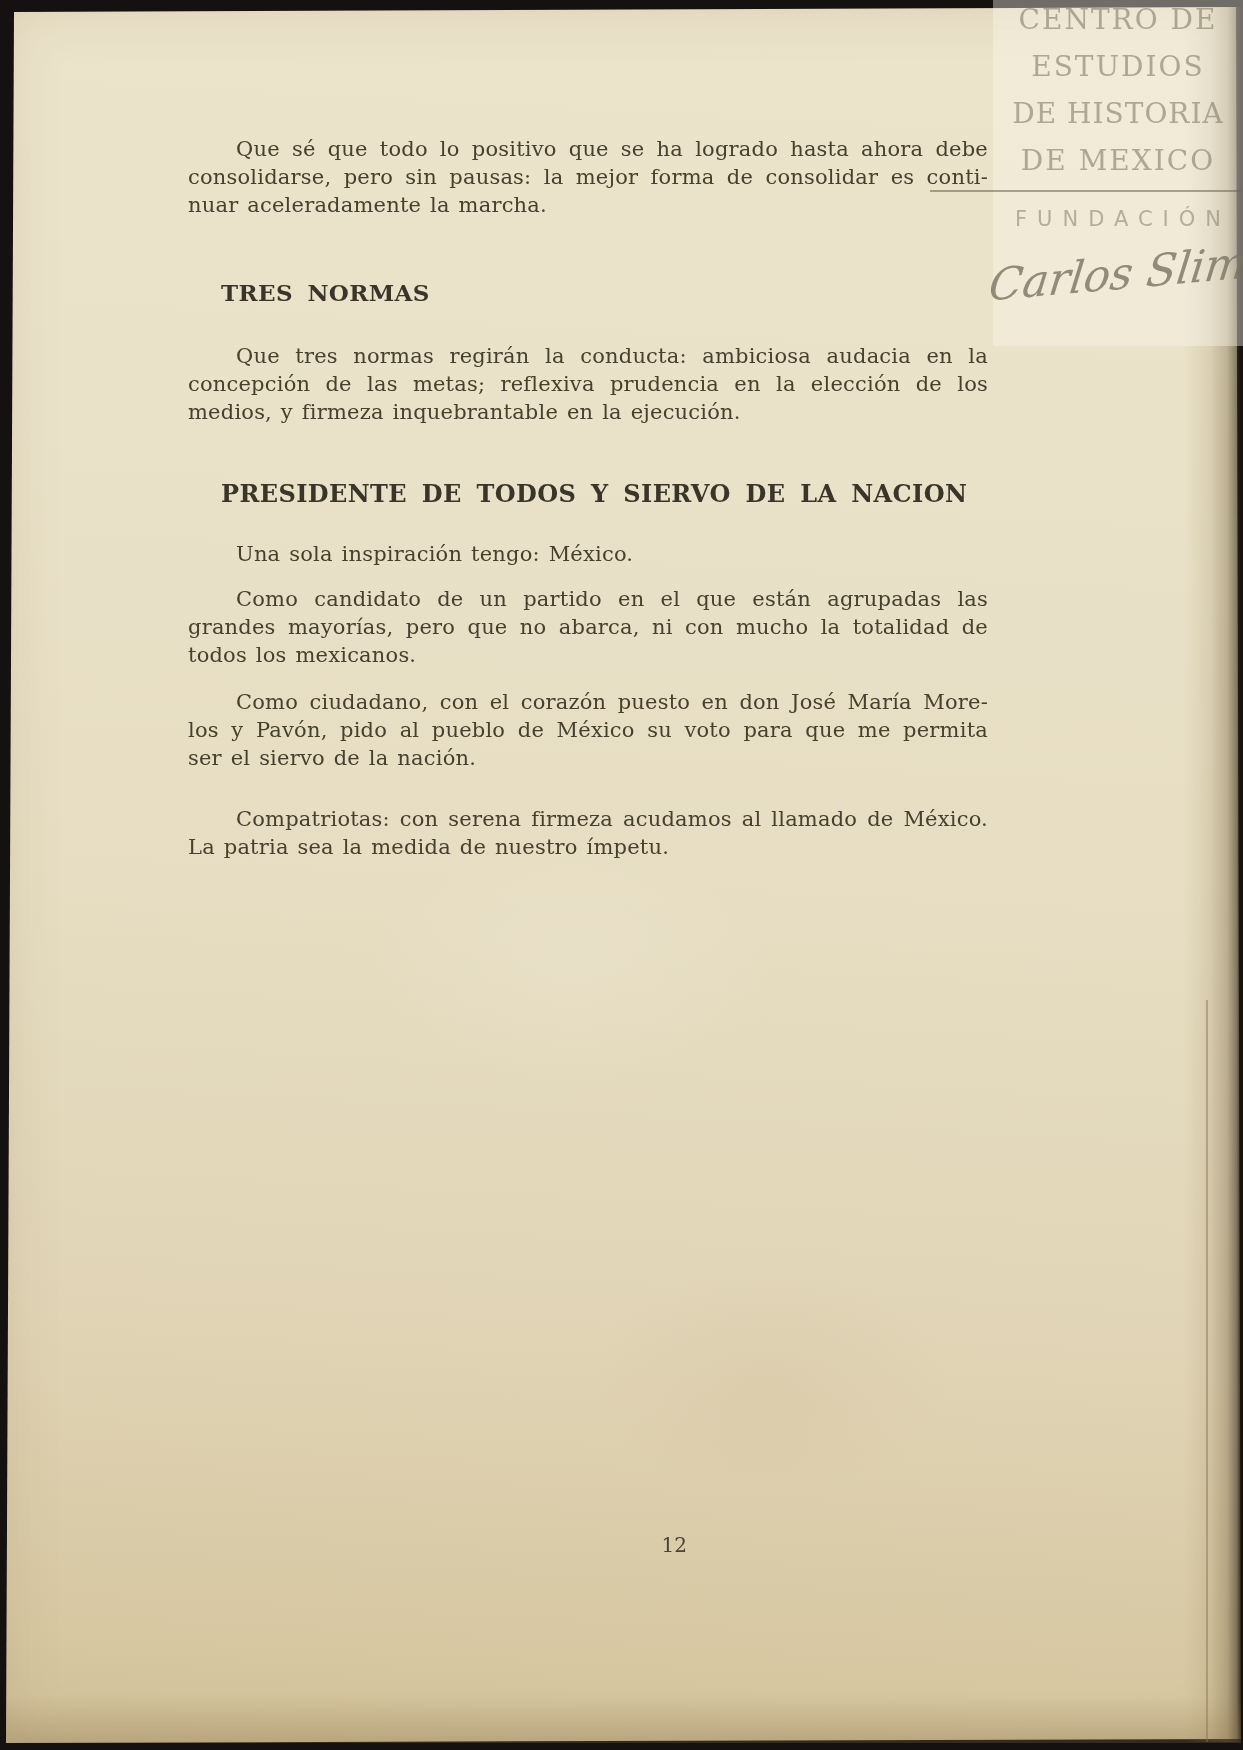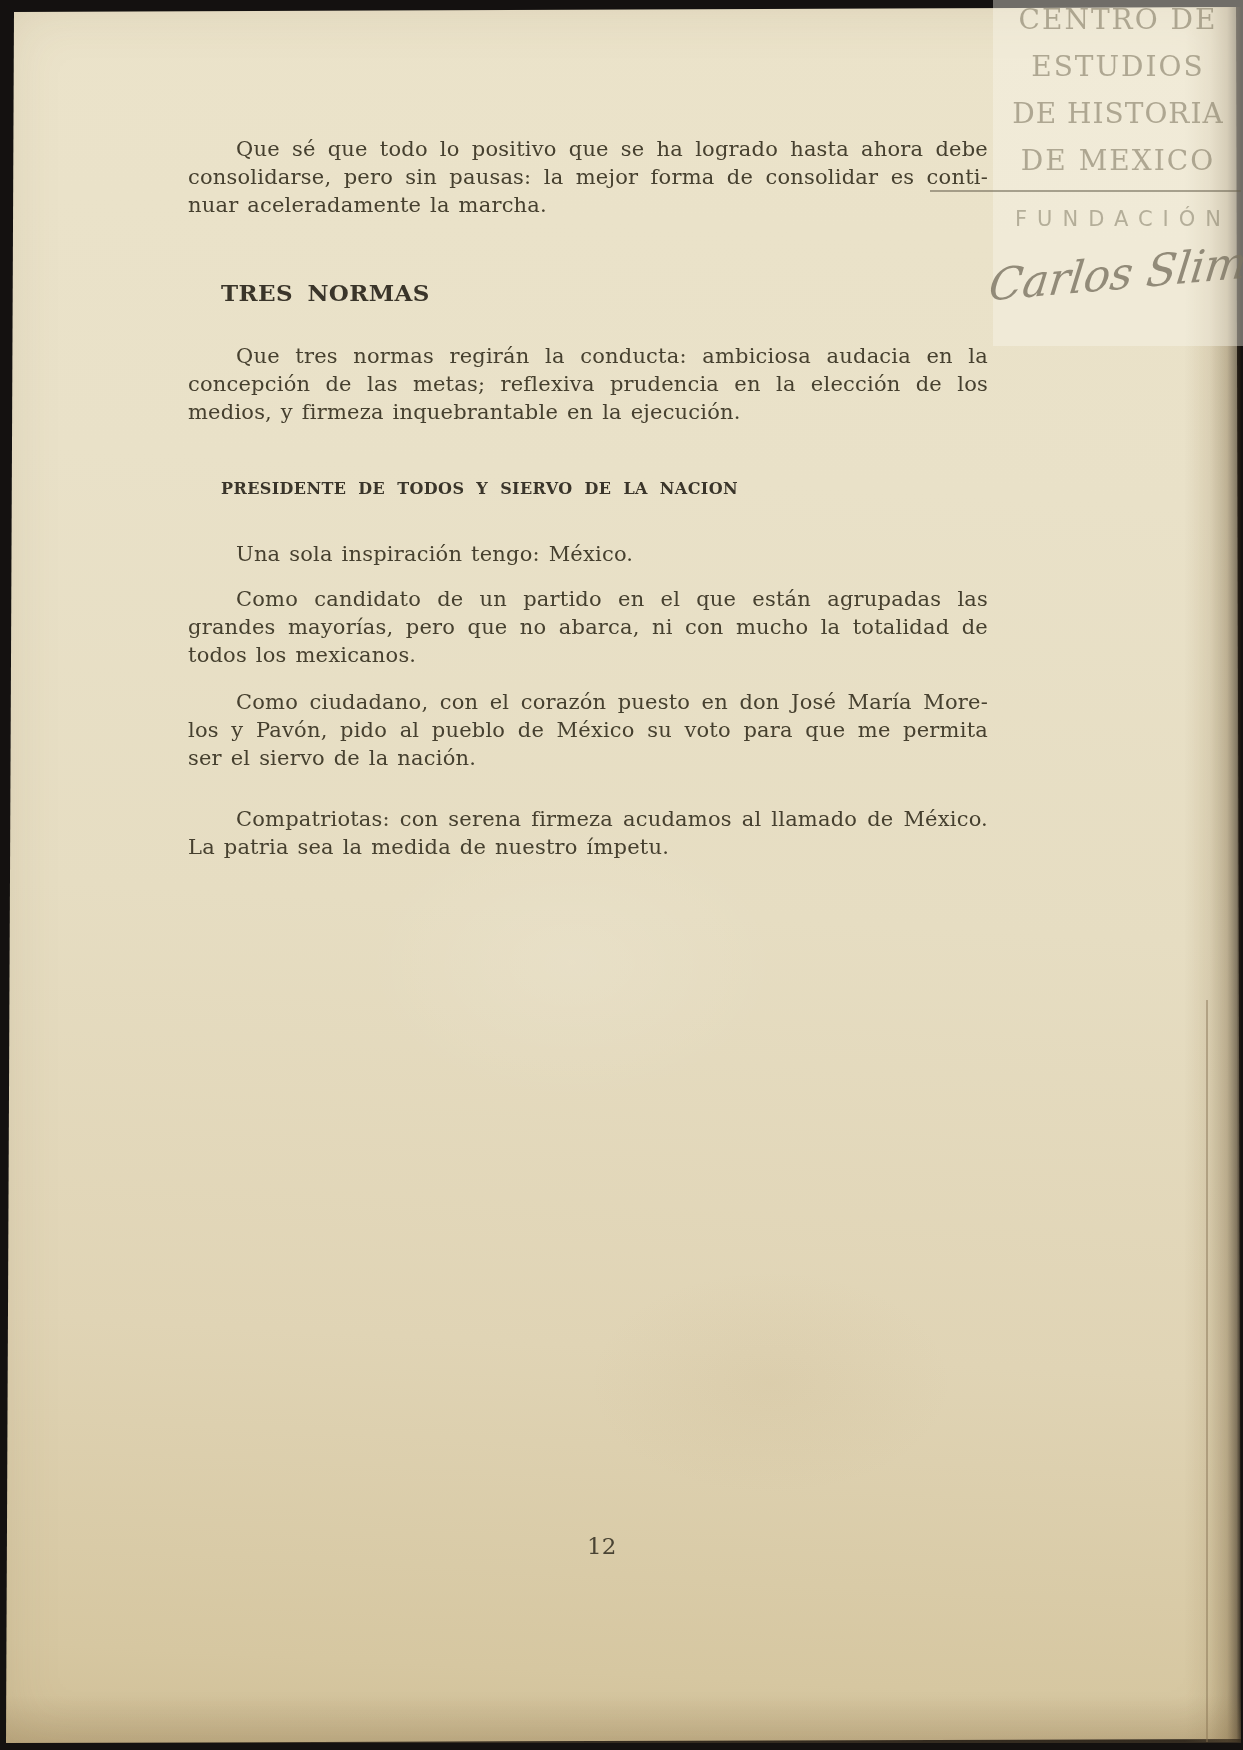--- a/index.html
+++ b/index.html
@@ -42,24 +42,24 @@
     text-align:justify;text-justify:inter-word;
   }
   .jl{text-align-last:justify;}
   .last{text-align-last:left;}
   .ind{text-indent:48px;}
   .h{
     position:absolute;left:0;width:800px;
     font-weight:bold;color:#3a352a;letter-spacing:0.4px;word-spacing:6px;margin-left:33px;
   }
   .h1{font-size:23px;}
-  .h2{font-size:16px;}
+  .h2{font-size:24px;}
   .pagenum{
     position:absolute;left:587px;top:1533px;width:100px;
-    text-align:left;font-size:23px;color:#4a4434;
+    text-align:right;font-size:20px;color:#4a4434;
   }
   
   .wm-rule{
     position:absolute;left:930px;top:190px;width:311px;height:2px;
     background:rgba(105,98,80,0.55);z-index:6;
   }
   .wm{
     position:absolute;left:993px;top:0;width:250px;height:346px;
     background:rgba(250,248,238,0.40);
     z-index:5;

